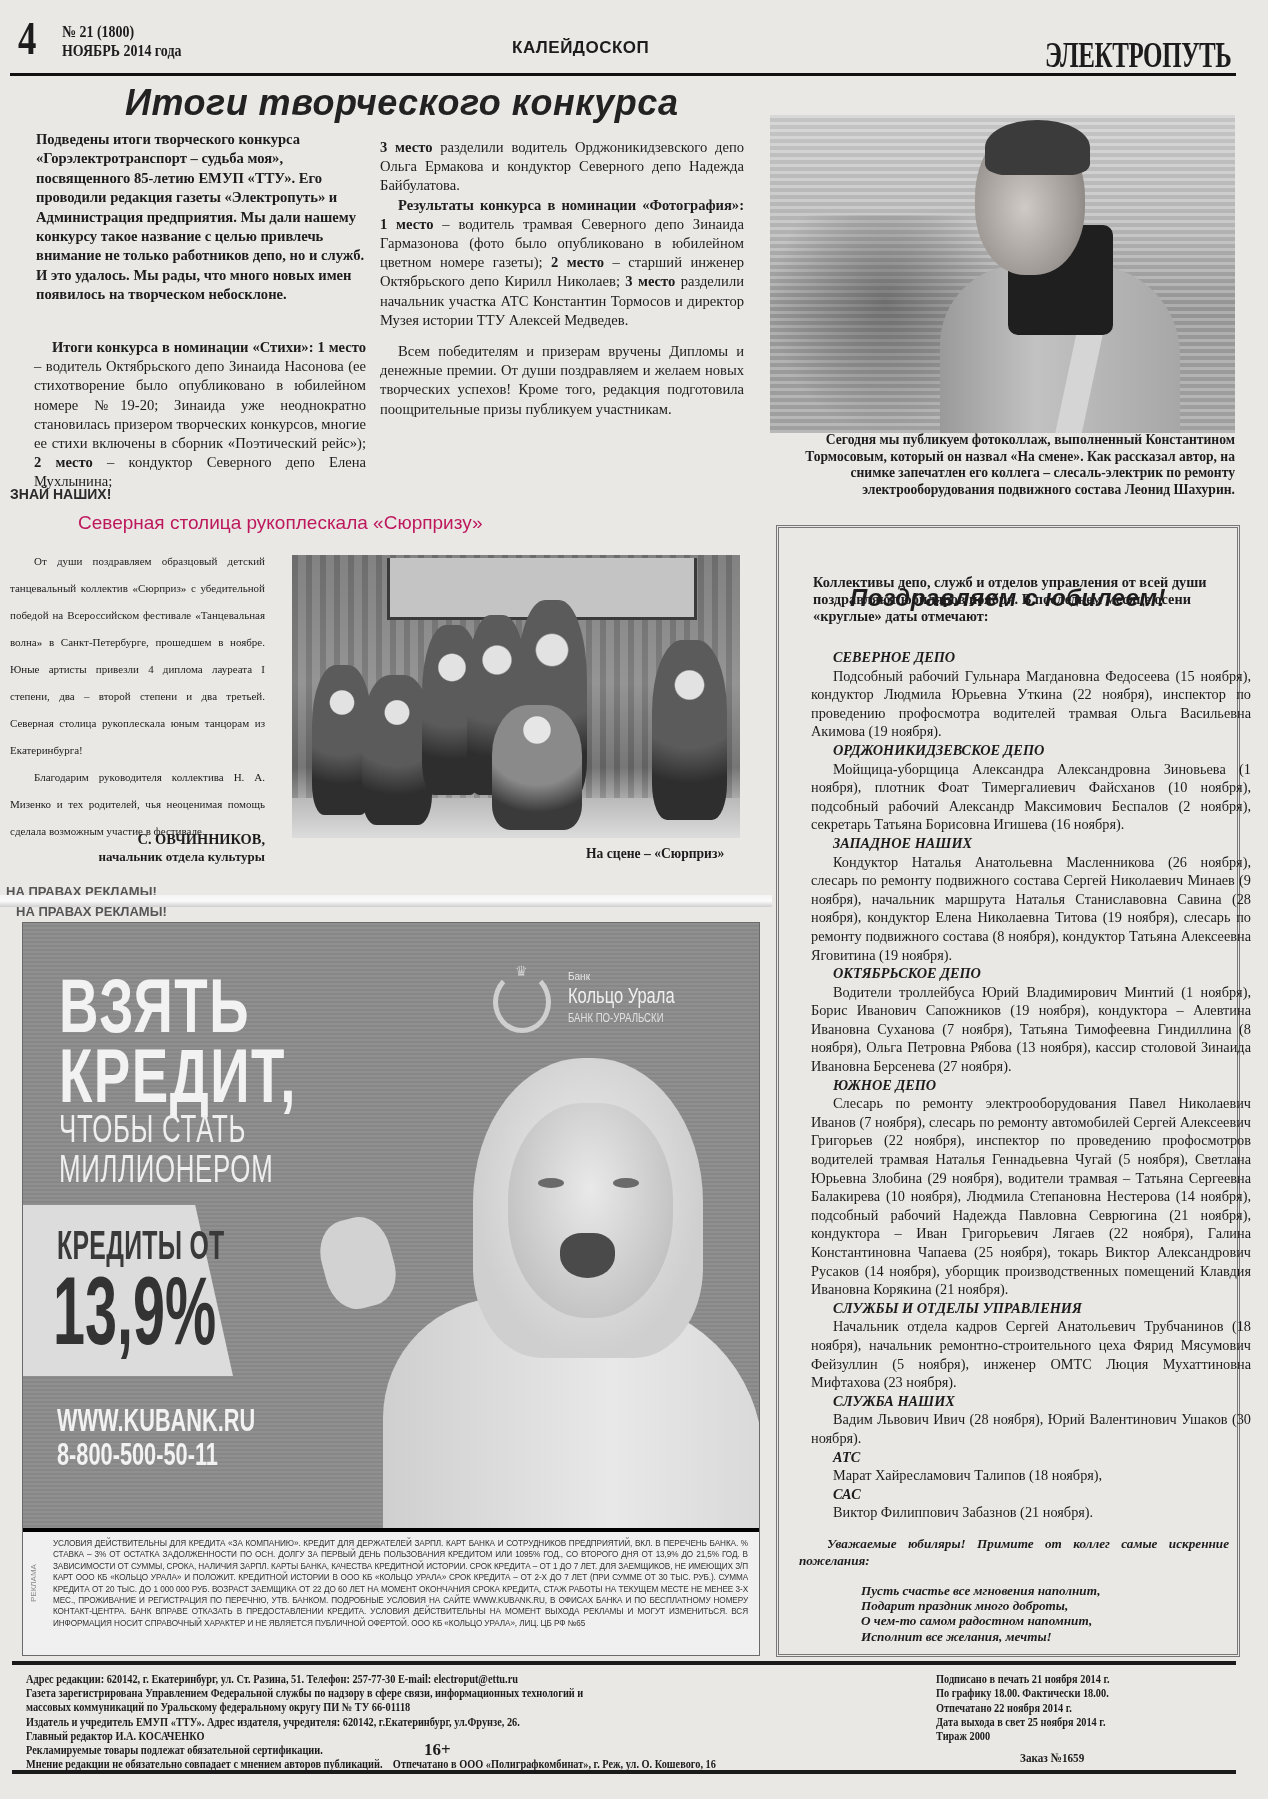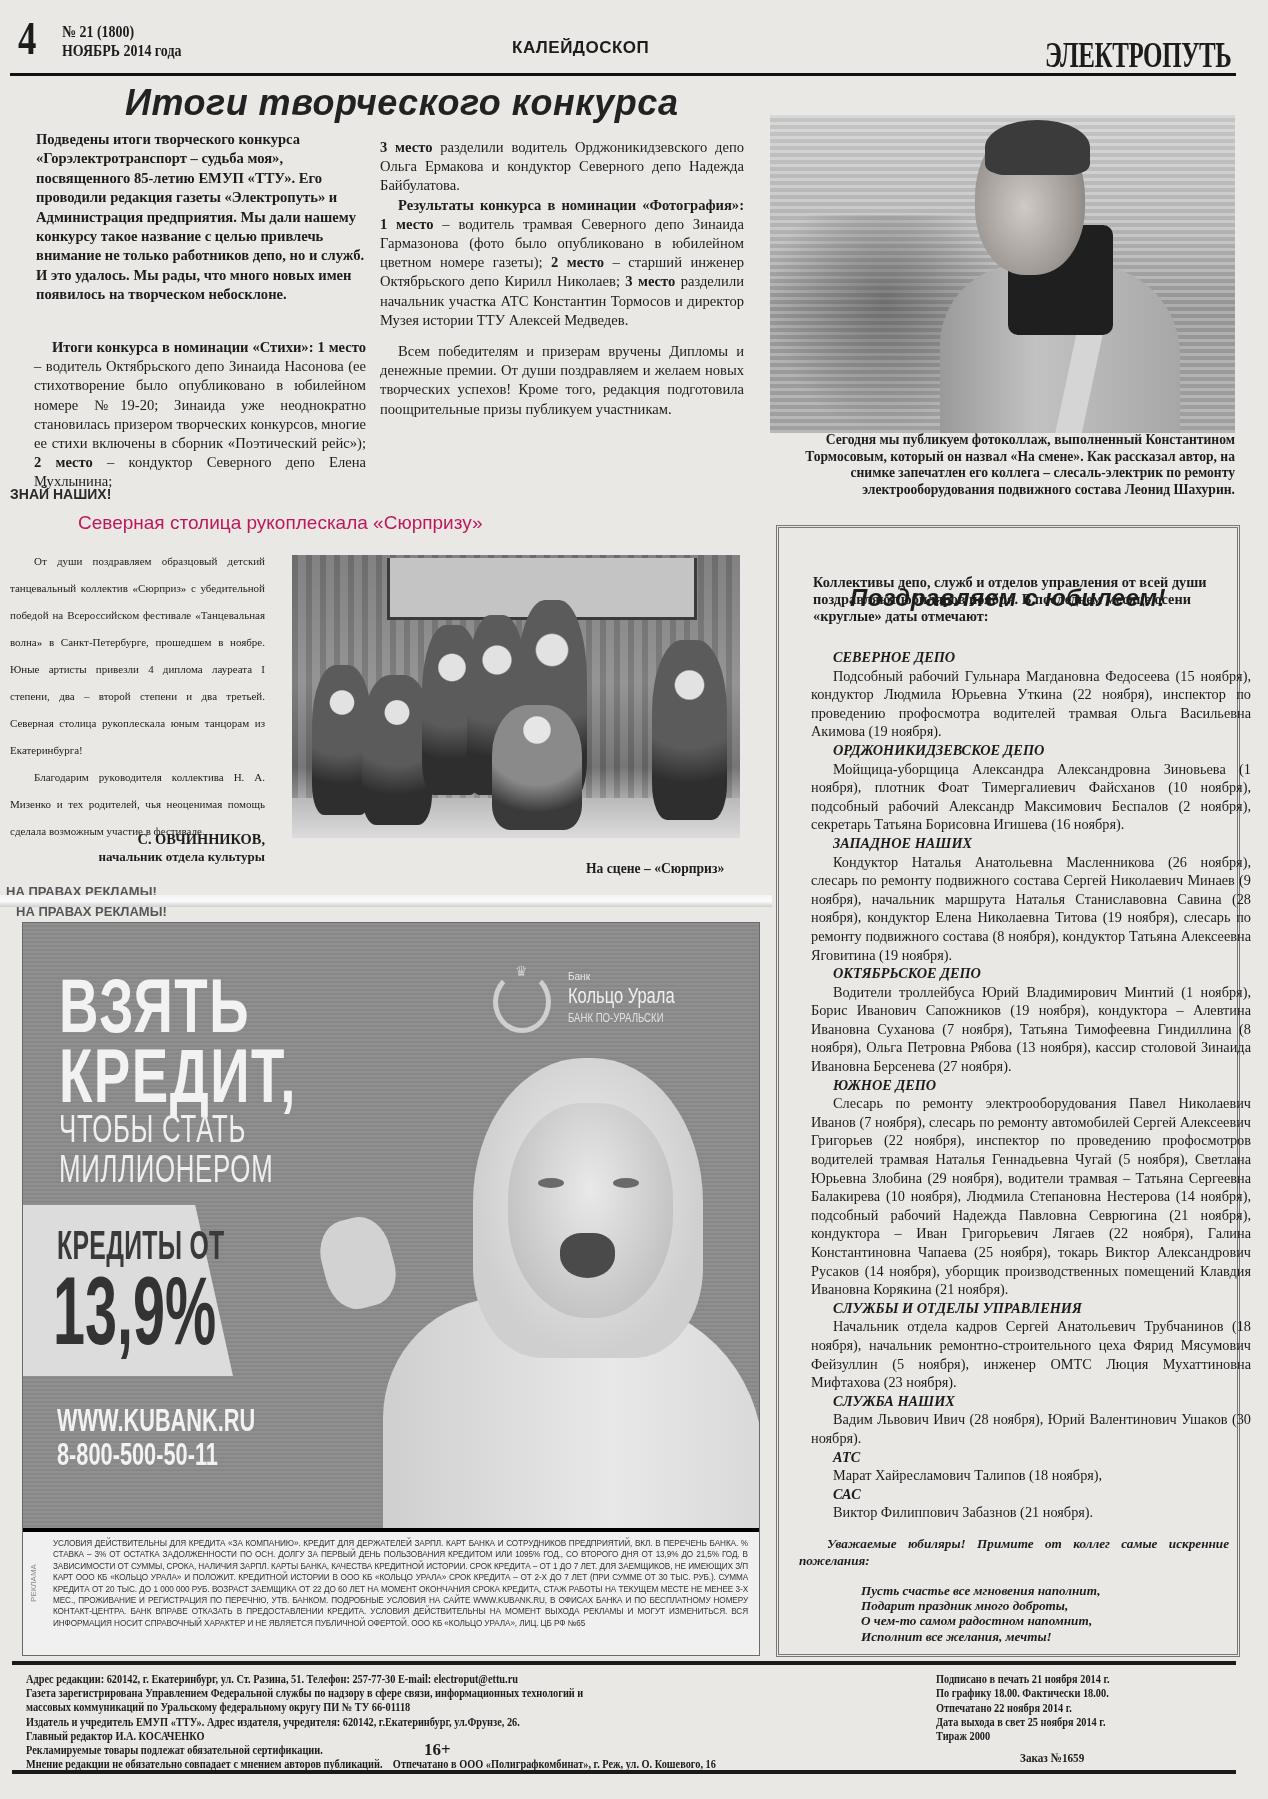--- a/index.html
+++ b/index.html
@@ -45,21 +45,21 @@
   .col-c p { text-indent: 24px; }
   .sign { left: 60px; top: 830px; width: 205px; text-align: right; font-weight: bold; }
   .sign .name { font-size: 14.4px; line-height: 18px; }
   .sign .role { font-size: 13px; line-height: 17px; }
 
   .photo2 { left: 292px; top: 555px; width: 448px; height: 283px; overflow: hidden; background: linear-gradient(180deg,#7b7b7b 0%,#8f8f8f 45%,#6f6f6f 75%,#b0b0b0 88%,#c9c9c9 100%); }
   .photo2 .screen { position:absolute; left: 95px; top: 3px; width: 310px; height: 62px; background: #c4c4c4; border: 3px solid #3a3a3a; border-top: none; }
   .photo2 .curtain { position:absolute; inset:0; background: repeating-linear-gradient(90deg, rgba(0,0,0,0.12) 0 6px, rgba(255,255,255,0.05) 6px 14px); }
   .photo2 .floor { position:absolute; left:0; bottom:0; width:100%; height: 40px; background: linear-gradient(180deg,#b9b9b9,#dcdcdc); }
   .dancer { position:absolute; border-radius: 40% 40% 20% 20%; background: radial-gradient(circle at 50% 25%, #e2e2e2 0 10%, #5b5b5b 11% 45%, #2e2e2e 70%); }
-  .caption2 { left: 586px; top: 846px; font-weight: bold; font-size: 13.6px; margin-top: 15px; }
+  .caption2 { left: 586px; top: 846px; font-weight: bold; font-size: 13.6px; }
 
   .ad-label-ghost { left: 6px; top: 884px; font-family: "Liberation Sans", sans-serif; font-weight: bold; font-size: 13px; color: #555; }
   .ad-label { left: 16px; top: 904px; font-family: "Liberation Sans", sans-serif; font-weight: bold; font-size: 13px; color: #555; }
   .fold { left: 0; top: 895px; width: 772px; height: 12px; background: linear-gradient(180deg,#f4f4f4,#fbfbfb 50%,#cfcfcf); }
 
   
   .ad { left: 22px; top: 922px; width: 738px; height: 734px; background: #8c8c8c; overflow: hidden; border: 1px solid #6a6a6a; }
   .ad .grain { position:absolute; inset:0; background: repeating-linear-gradient(0deg, rgba(0,0,0,0.04) 0 2px, rgba(255,255,255,0.03) 2px 4px); }
   .ad .band2 { position:absolute; left: 0; top: 282px; width: 210px; height: 171px; background: #dcdcdc; clip-path: polygon(0 0, 82% 0, 100% 100%, 0 100%); }
   .ad-h1 { position:absolute; left: 36px; top: 48px; font-family: "Liberation Sans", sans-serif; font-weight: bold; color: #f2f2f2; font-size: 76px; line-height: 70px; letter-spacing: 2px; transform: scaleX(0.72); transform-origin: left; }

